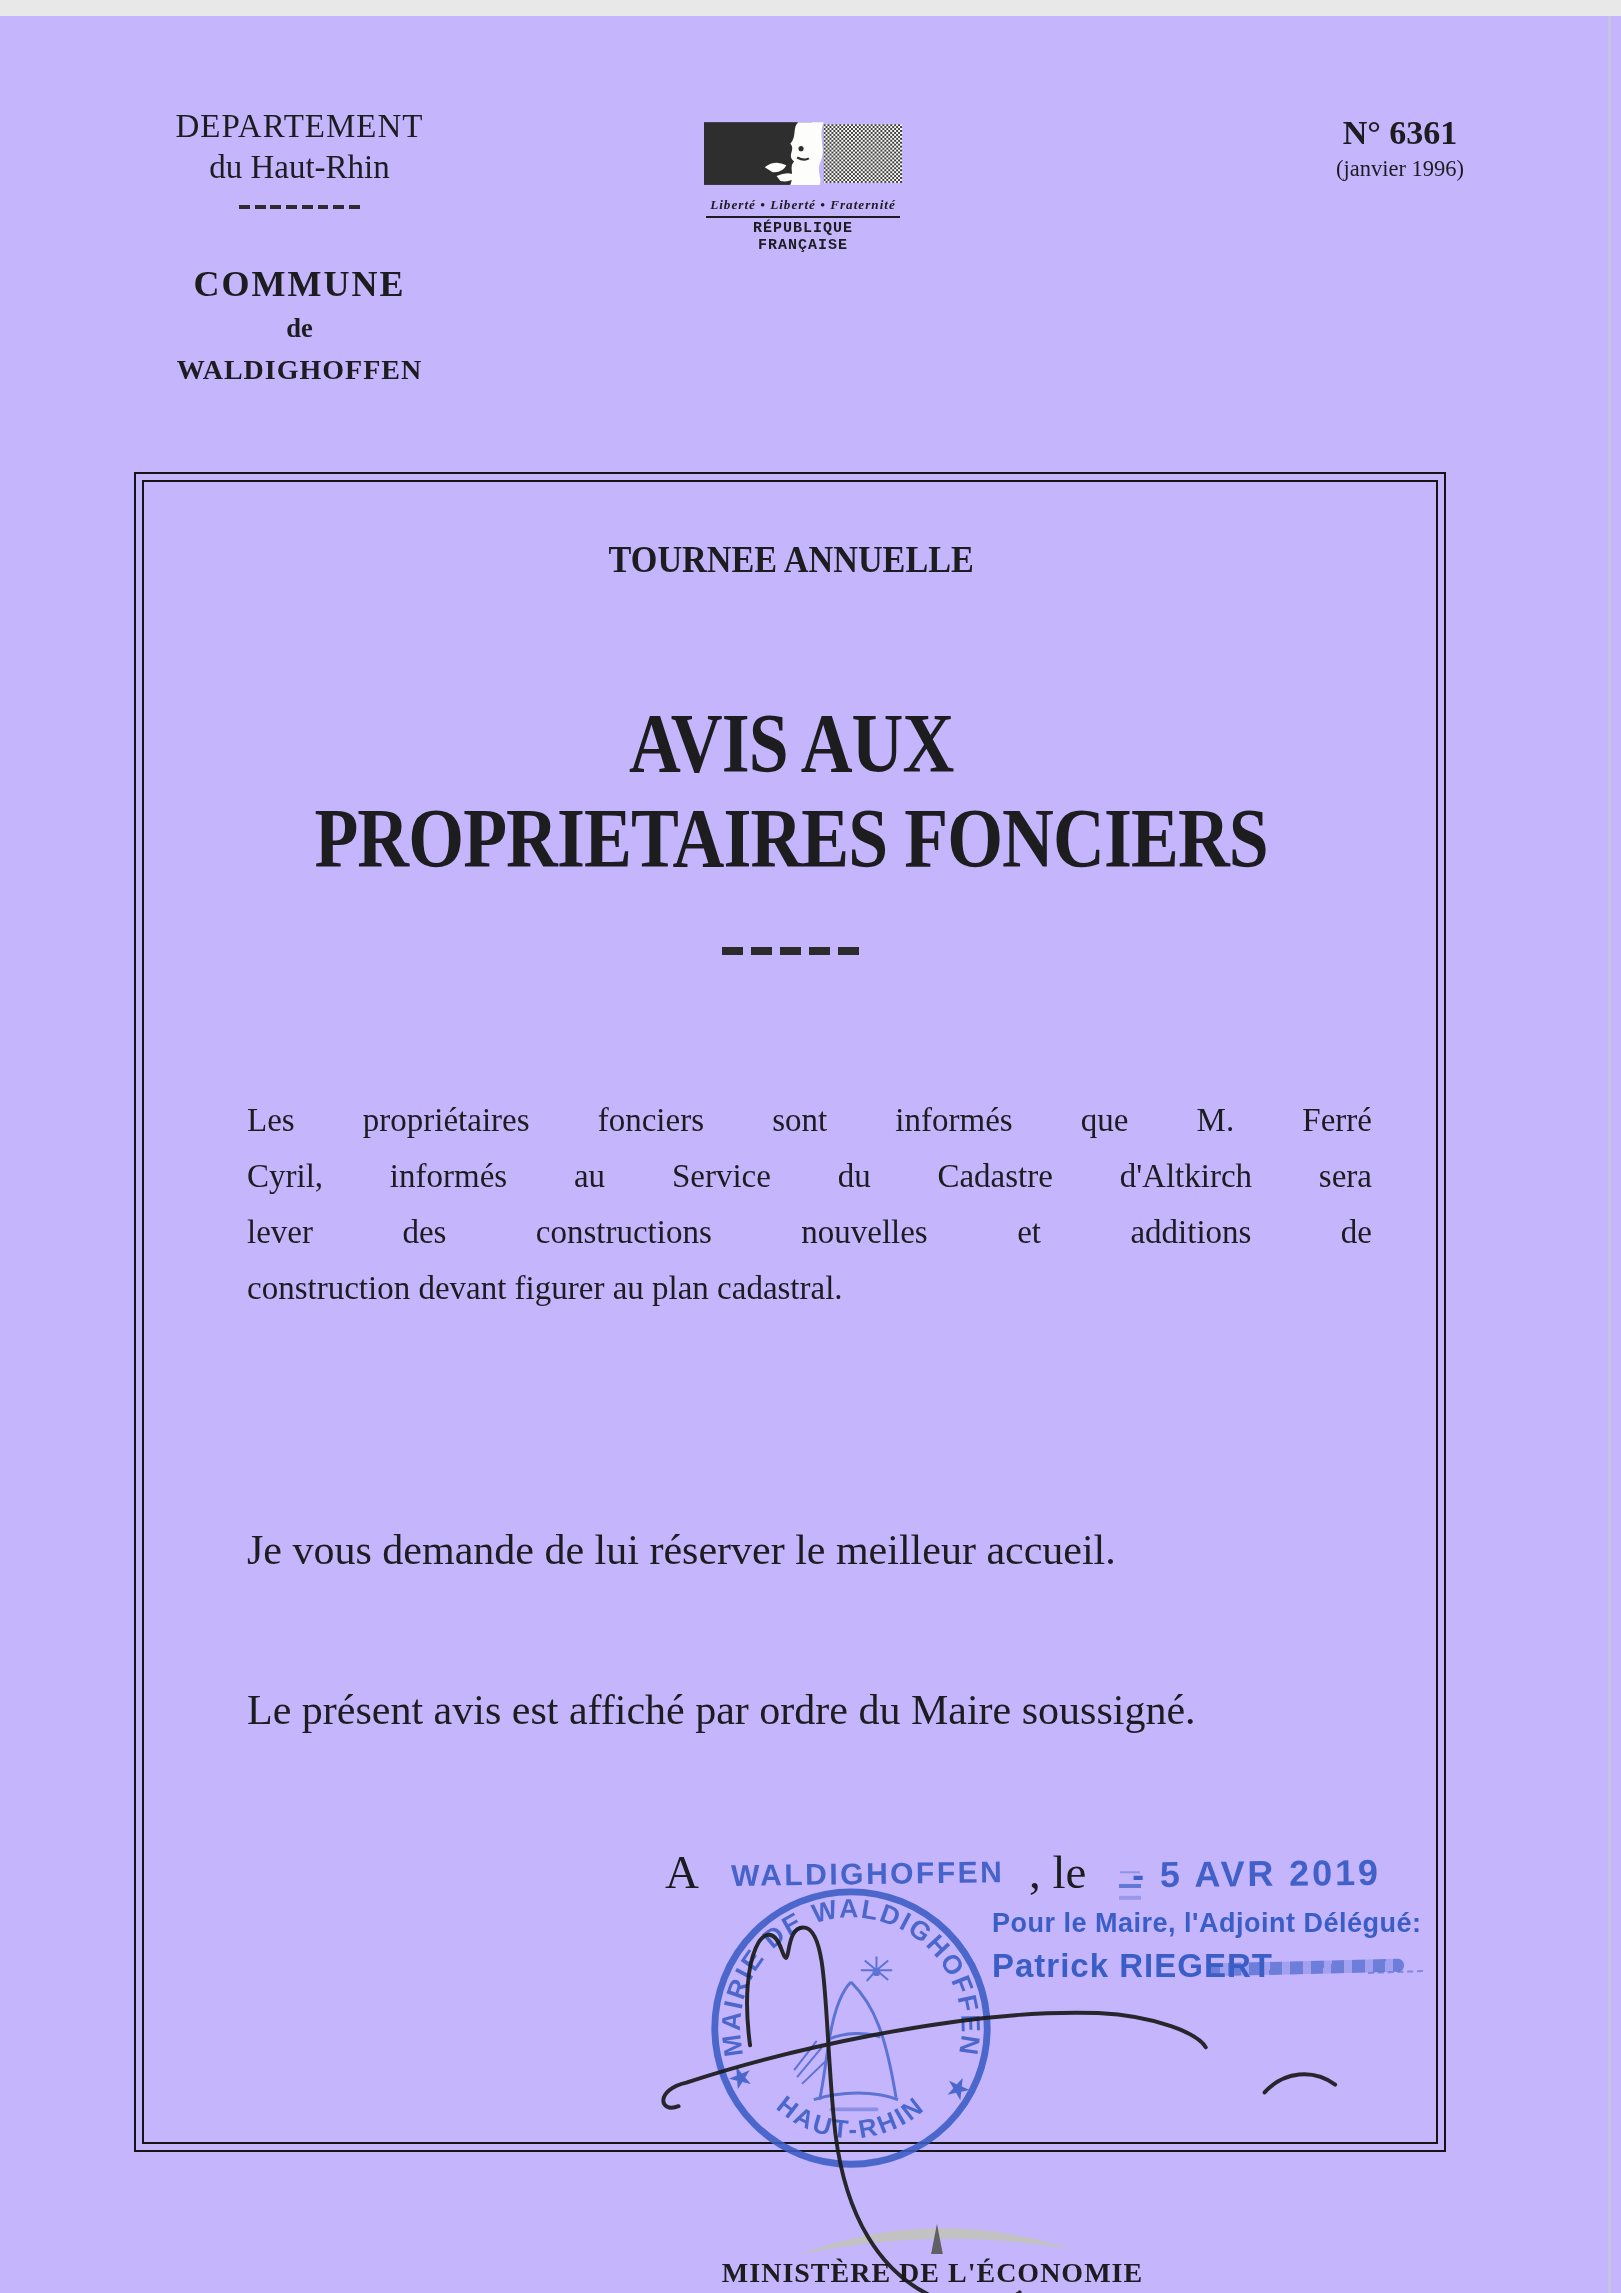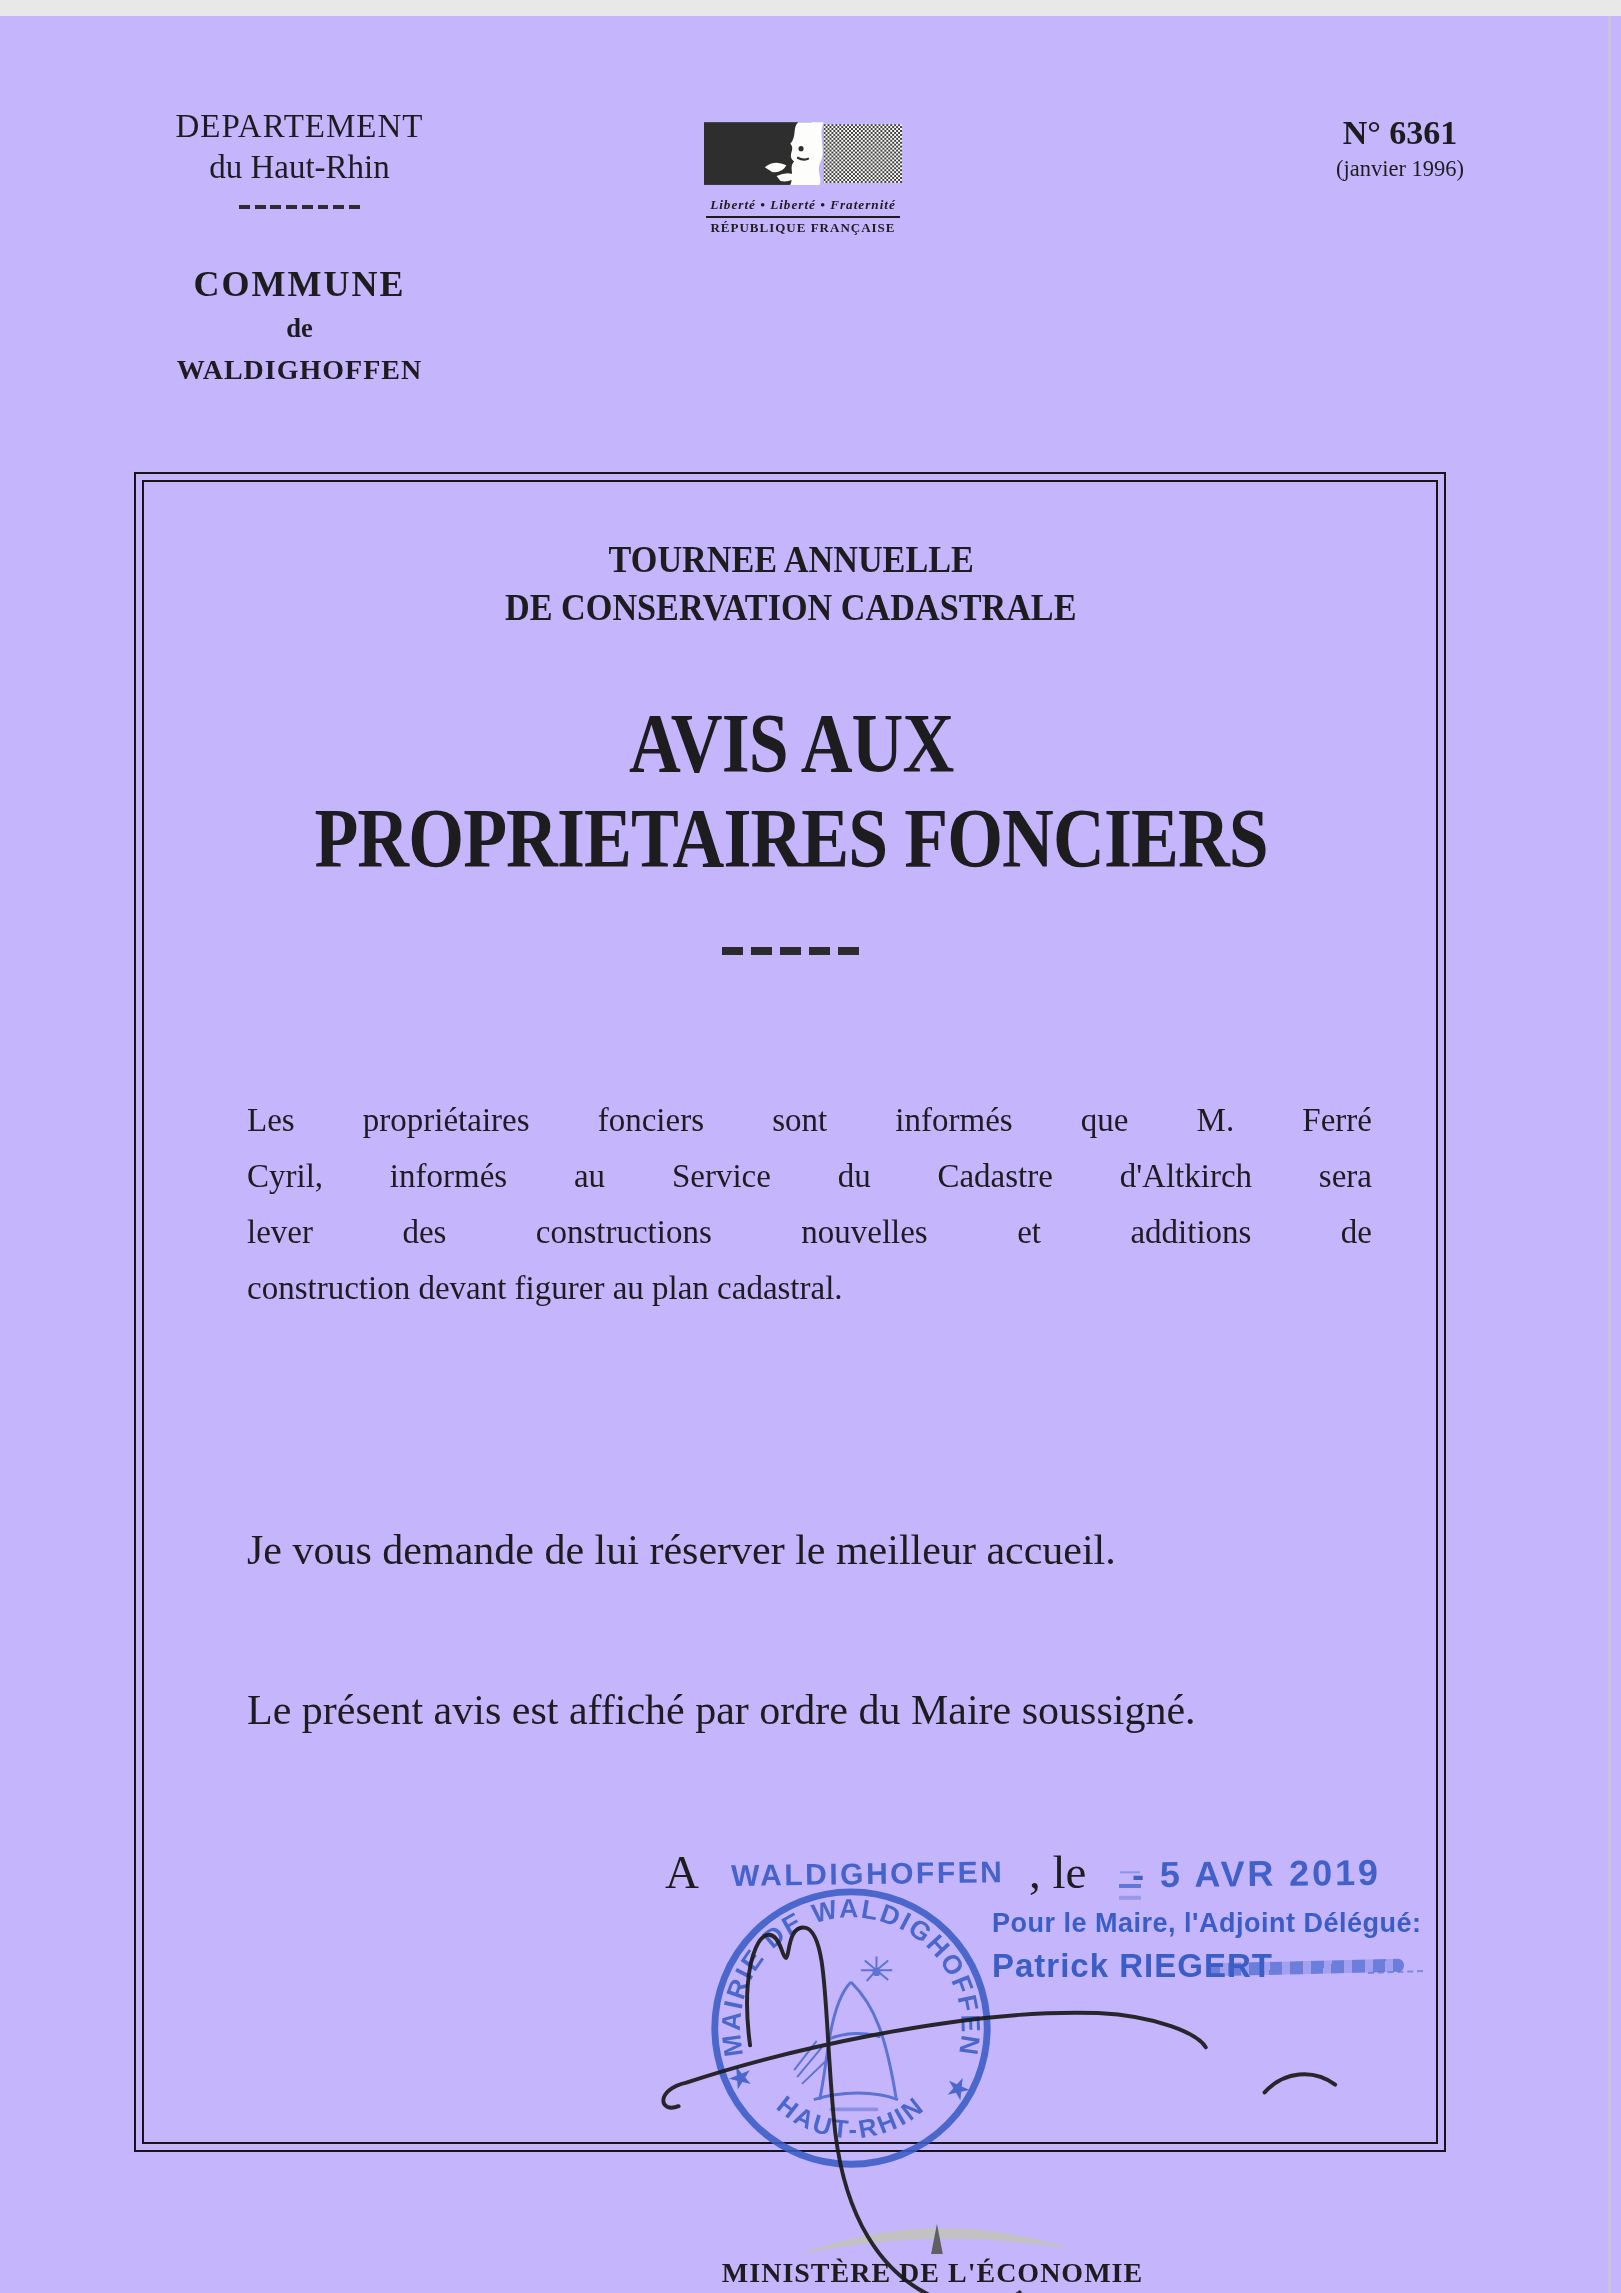--- a/index.html
+++ b/index.html
@@ -23,21 +23,21 @@
     background:repeating-linear-gradient(90deg,#2d2d2d 0 10.8px,transparent 10.8px 15.7px);}
   .commune-block{left:125px;top:247px;width:349px;}
   .commune-label{font-size:36px;font-weight:bold;letter-spacing:2px;}
   .commune-de{font-size:26.5px;font-weight:bold;margin-top:7.8px;}
   .commune-name{font-size:28px;font-weight:bold;letter-spacing:1px;margin-top:9.8px;}
 
   
   .rf-logo{left:704px;top:106px;width:198px;}
   .rf-motto{font-size:13.2px;font-weight:bold;font-style:italic;margin-top:3.9px;text-align:center;letter-spacing:1px;}
   .rf-rule{border-top:2px solid #1c1c1c;margin:2.9px 2px 2px;}
-  .rf-name{font-size:13px;font-weight:bold;letter-spacing:1px;text-align:center;font-family:Liberation Serif, serif;}
+  .rf-name{font-size:15px;font-weight:bold;letter-spacing:1px;text-align:center;font-family:Liberation Mono, monospace;}
 
   
   .form-block{left:1292px;top:98px;width:216px;}
   .form-number{font-size:34px;font-weight:bold;}
   .form-edition{font-size:22.5px;margin-top:3.9px;}
 
   
   .box-outer{left:134px;top:456px;width:1308px;height:1676px;border:2.9px solid #151515;}
   .box-inner{position:absolute;left:5.9px;top:5.9px;right:5.9px;bottom:5.9px;border:2.9px solid #151515;}
 
@@ -126,21 +126,20 @@
     <div class="form-number">N° 6361</div>
     <div class="form-edition">(janvier 1996)</div>
   </div>
 
   <div class="abs box-outer">
     <div class="box-inner"></div>
   </div>
 
   <div class="abs subtitle center">
     <div><span class="cond">TOURNEE ANNUELLE</span></div>
-    <div><span class="cond">DE CONSERVATION CADASTRALE</span></div>
   </div>
 
   <div class="abs main-title center">
     <div class="title-l1"><span class="cond">AVIS AUX</span></div>
     <div class="title-l2"><span class="cond">PROPRIETAIRES FONCIERS</span></div>
   </div>
   <div class="abs title-dashes">
     <div class="bar"></div>
   </div>
 

